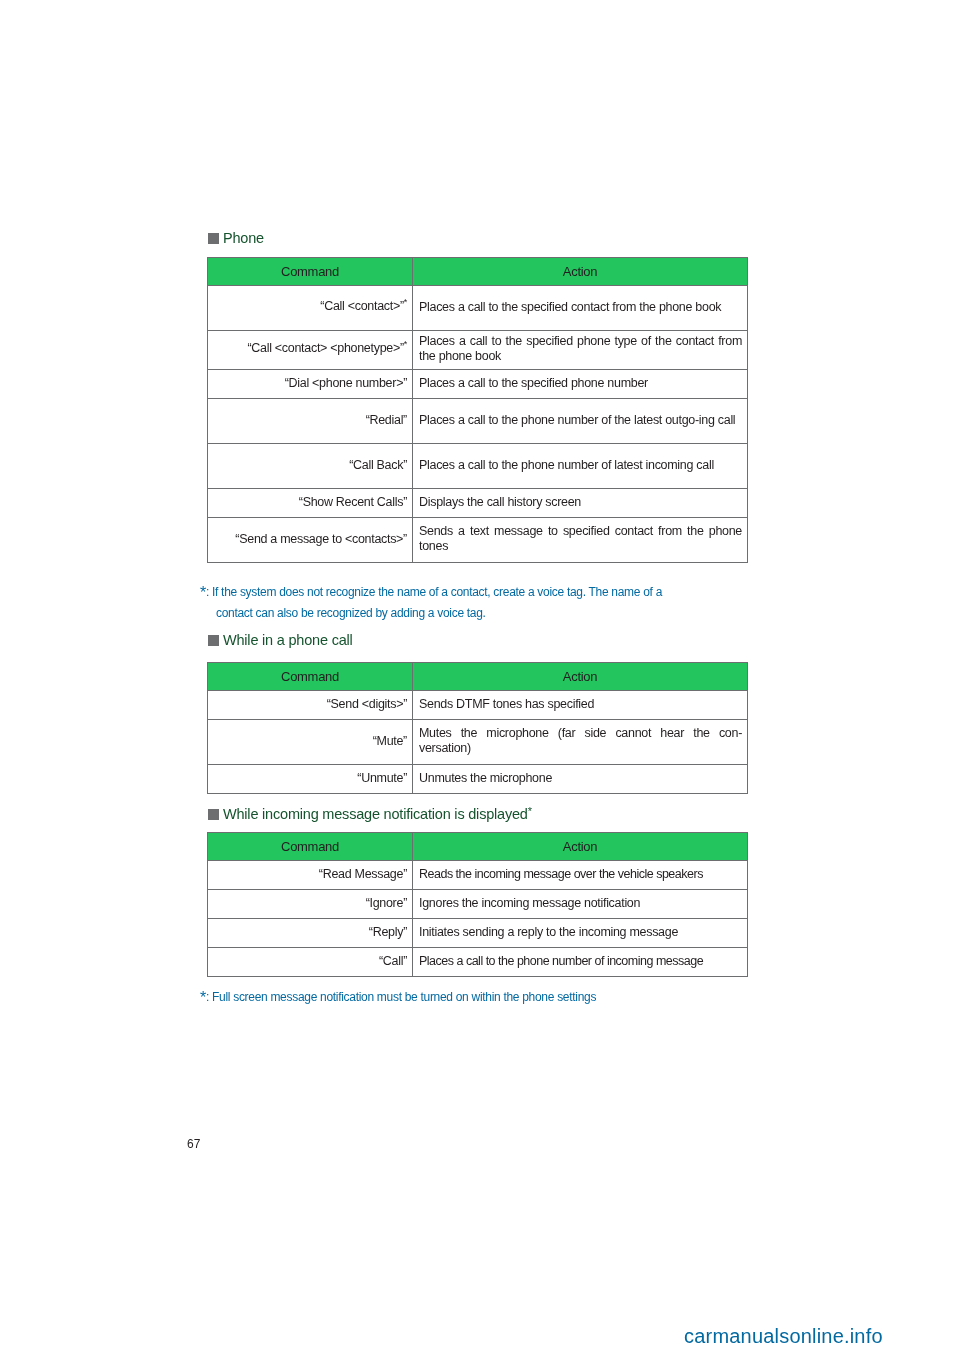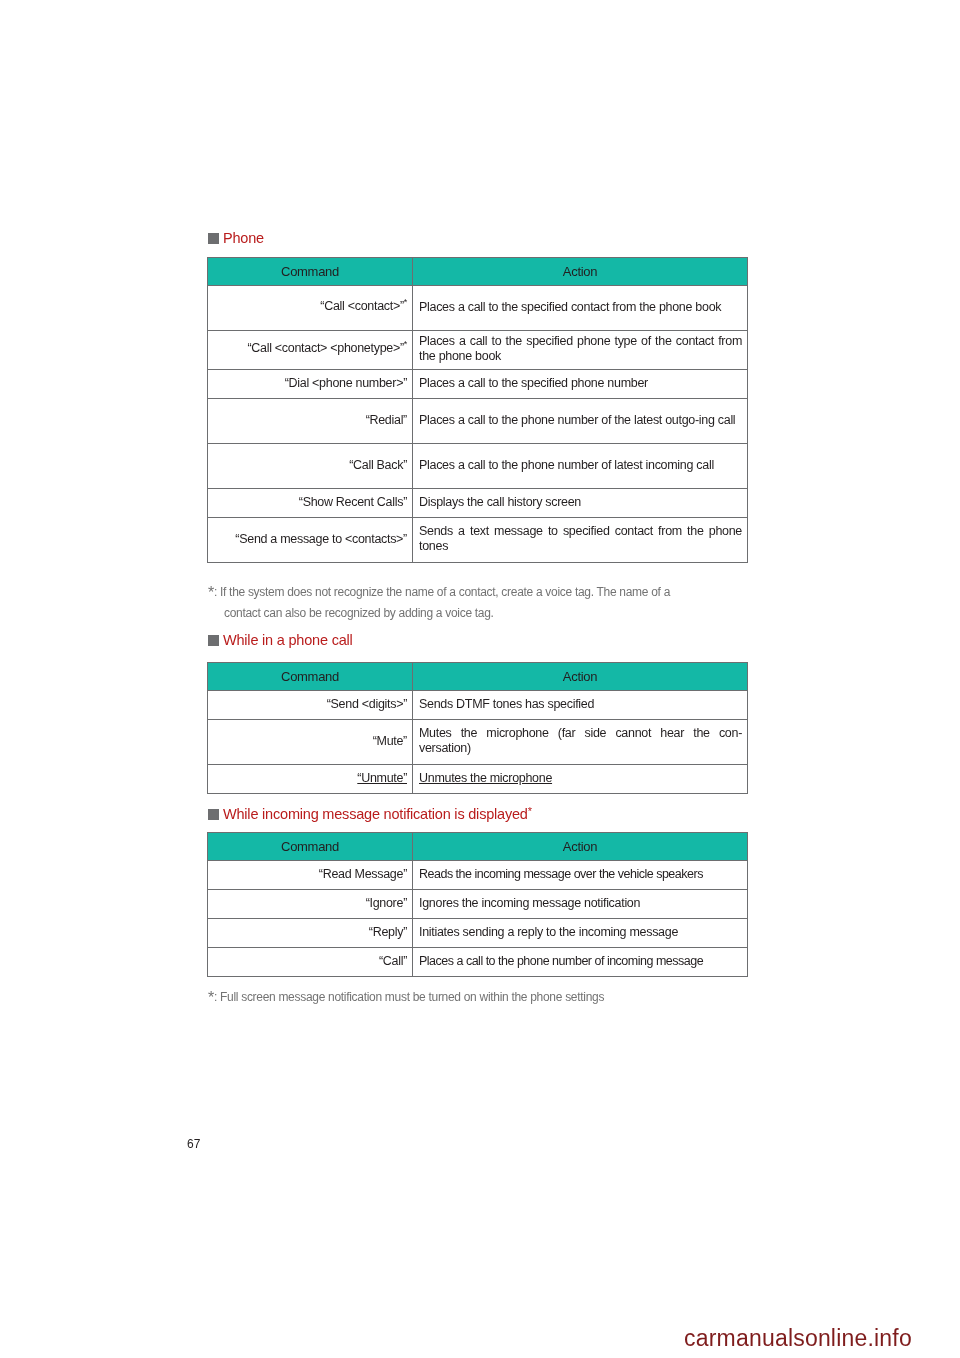--- a/index.html
+++ b/index.html
@@ -2,61 +2,61 @@
 <html><head>
   <meta charset="utf-8">
   <style>
     html, body { margin: 0; padding: 0; background: #ffffff; }
     body {
       width: 960px; height: 1358px; position: relative; overflow: hidden;
       font-family: "Liberation Sans", sans-serif; color: #231f20;
     }
     .section-heading {
       position: absolute; left: 208px;
-      font-size: 14.5px; font-weight: normal; color: #b91c1c;
+      font-size: 14.5px; font-weight: normal; color: #14532d;
       display: flex; align-items: center; letter-spacing: -0.2px;
     }
     .heading-square {
       display: inline-block; width: 11px; height: 11px; background: #6d6e70;
       margin-right: 4px;
     }
     .heading-star { font-size: 11px; vertical-align: super; position: relative; top: -3px; }
     table.cmd-table {
       position: absolute; left: 207px; width: 540px;
       border-collapse: collapse; table-layout: fixed;
       font-size: 12.5px; letter-spacing: -0.3px;
     }
     table.cmd-table col.c1 { width: 205px; }
     table.cmd-table col.c2 { width: 335px; }
     table.cmd-table th, table.cmd-table td {
       border: 1.3px solid #6d6e70;
       vertical-align: middle;
     }
     table.cmd-table th {
-      background: #14b8a6; font-weight: normal; text-align: center;
+      background: #22c55e; font-weight: normal; text-align: center;
       height: 27px; padding: 0 6px; font-size: 13px;
     }
     table.cmd-table td {
       padding: 3px 5px 5px 6px; line-height: 15px; text-align: right;
     }
     table.cmd-table td.action { text-align: justify; }
     .sup { font-size: 9px; position: relative; top: -5px; }
     .footnote {
-      position: absolute; left: 208px; width: 540px;
+      position: absolute; left: 200px; width: 540px;
       font-size: 12px; line-height: 21px; letter-spacing: -0.3px;
-      color: #737373;
+      color: #0369a1;
     }
     .footnote .fn-star { font-size: 16px; position: relative; top: 2px; }
     .footnote .indent { padding-left: 16px; display: block; }
     .page-number {
       position: absolute; left: 187px; top: 1137px; font-size: 12px; color: #231f20;
     }
     .watermark {
       position: absolute; left: 684px; top: 1325px;
-      font-size: 23px; color: #7f1d1d; letter-spacing: 0.2px;
+      font-size: 20px; color: #0369a1; letter-spacing: 0.2px;
     }
   </style>
 </head>
 <body>
 
 <div class="section-heading" style="top:230px;">
   <span class="heading-square"></span>
   <span>Phone</span>
 </div>
 
@@ -126,21 +126,21 @@
   </thead>
   <tbody>
     <tr style="height:29px;">
       <td>“Send &lt;digits&gt;”</td>
       <td class="action">Sends DTMF tones has specified</td>
     </tr>
     <tr style="height:45px;">
       <td>“Mute”</td>
       <td class="action">Mutes the microphone (far side cannot hear the con-versation)</td>
     </tr>
-    <tr style="height:29px;text-decoration:underline;">
+    <tr style="height:29px;">
       <td>“Unmute”</td>
       <td class="action">Unmutes the microphone</td>
     </tr>
   </tbody>
 </table>
 
 <div class="section-heading" style="top:806px;">
   <span class="heading-square"></span>
   <span>While incoming message notification is displayed</span>
     <span class="heading-star">*</span>

